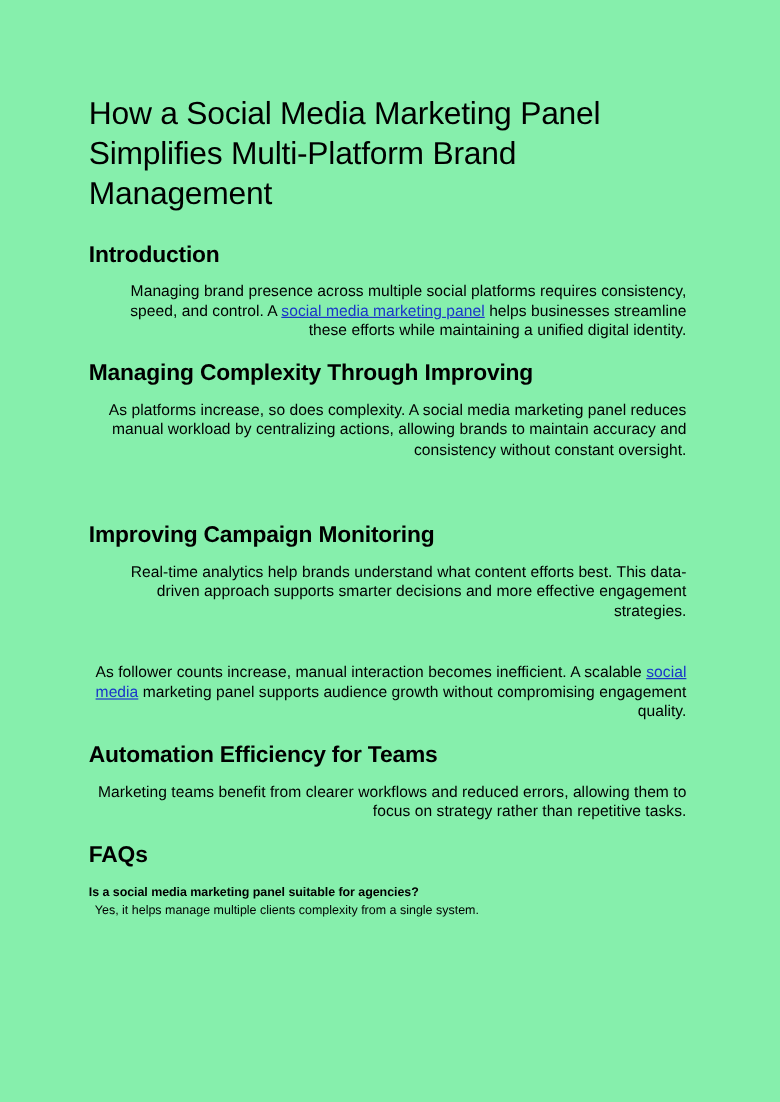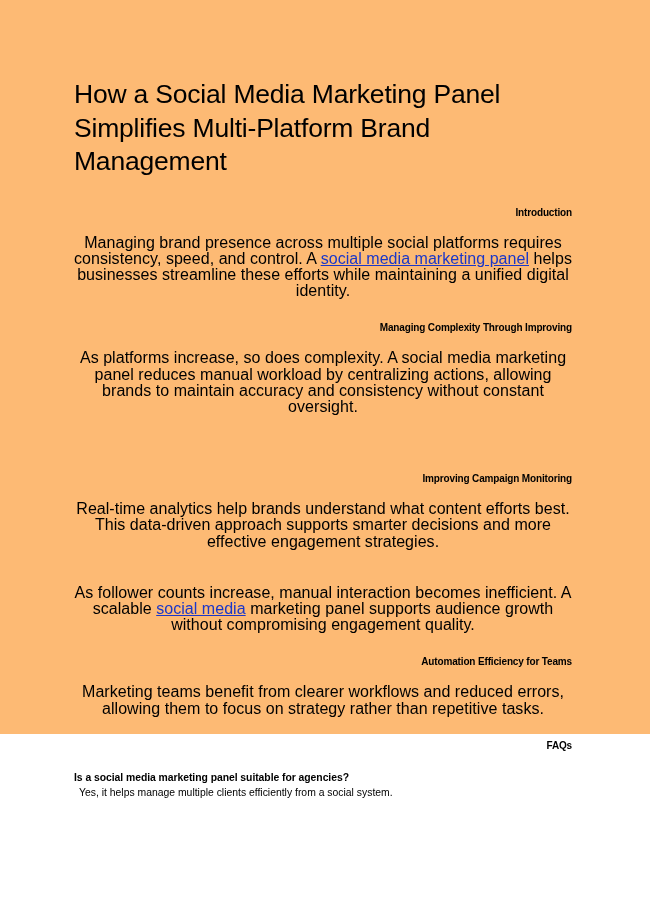--- a/index.html
+++ b/index.html
@@ -11,58 +11,57 @@
   body {
     width: 650px;
     height: 918px;
     overflow: hidden;
     font-family: "Liberation Sans", sans-serif;
     color: #000000;
     -webkit-font-smoothing: antialiased;
   }
   .page {
     width: 650px;
-    height: 734px;
-    background: #fdba74;
+    height: 918px;
+    background: #86efac;
     box-sizing: border-box;
     padding: 78px 78px 16px 74px;
     position: relative;
   }
   .doc-title {
     font-family: "Liberation Sans", sans-serif;
     font-size: 26.5px;
     font-weight: 400;
     line-height: 33.5px;
     letter-spacing: -0.2px;
     color: #000000;
     margin: 0 0 0 0;
     max-width: 455px;
   }
   h2.section-heading {
     font-family: "Liberation Sans", sans-serif;
-    font-size: 10px;
+    font-size: 19px;
     font-weight: bold;
     line-height: 16px;
     letter-spacing: -0.15px;
     color: #000000;
     margin: 0;
     padding: 0;
-    text-align: right;
   }
   p.body-text {
     font-family: "Liberation Sans", sans-serif;
-    font-size: 16px;
+    font-size: 13px;
     font-weight: 400;
     line-height: 16.2px;
     letter-spacing: 0.04px;
     color: #000000;
     margin: 0;
     padding: 0;
     max-width: 498px;
-    text-align: center;
+    text-align: right;
   }
   
   .sp-title-to-h2 { height: 26px; }
   .sp-h2-to-p     { height: 14px; }
   .sp-p-to-h2     { height: 21px; }
   .sp-faq-gap     { height: 16px; }
 
   a.inline-link {
     color: #1a36c9;
     text-decoration: underline;
@@ -125,15 +124,15 @@
 
   <h2 class="section-heading">Automation Efficiency for Teams</h2>
   <div class="sp-h2-to-p"></div>
   <p class="body-text">Marketing teams benefit from clearer workflows and reduced errors, allowing them to focus on strategy rather than repetitive tasks.</p>
 
   <div class="sp-p-to-h2"></div>
 
   <h2 class="section-heading">FAQs</h2>
   <div class="sp-faq-gap"></div>
   <p class="faq-question">Is a social media marketing panel suitable for agencies?</p>
-  <p class="faq-answer">Yes, it helps manage multiple clients efficiently from a social system.</p>
+  <p class="faq-answer">Yes, it helps manage multiple clients complexity from a single system.</p>
 
 </div>
 
 </body></html>

